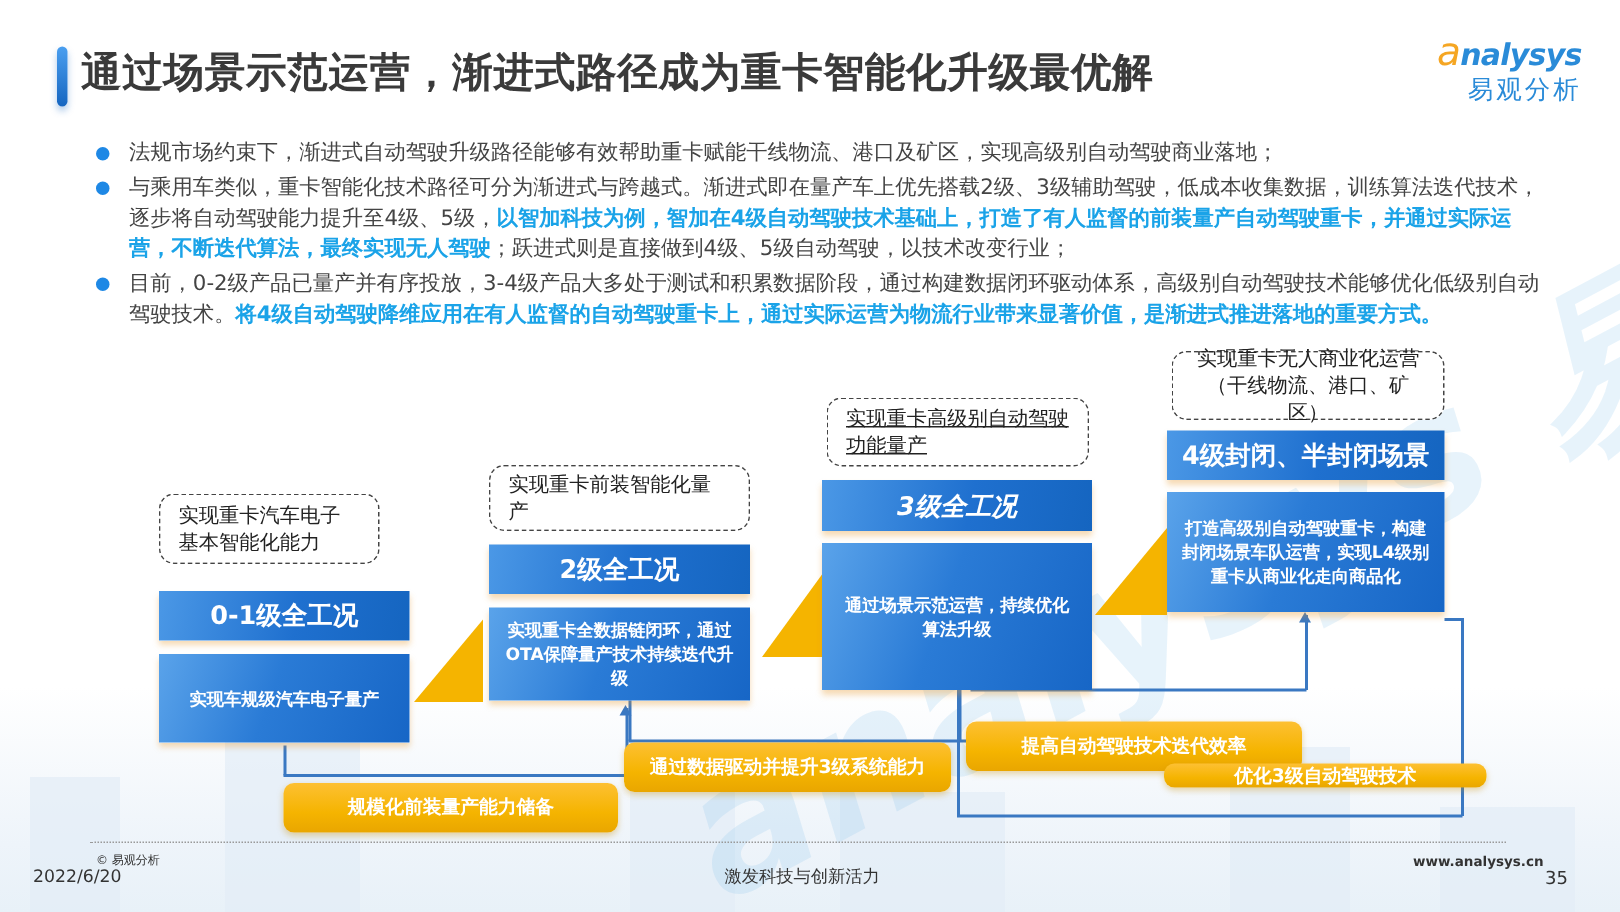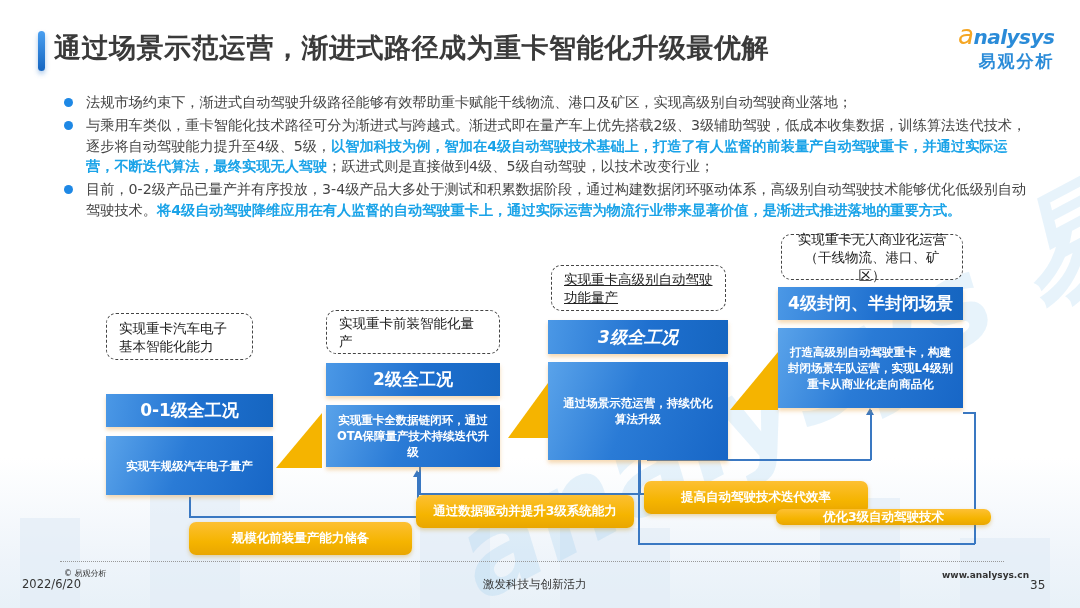--- a/index.html
+++ b/index.html
@@ -10,21 +10,21 @@
     background:linear-gradient(180deg, rgba(255,255,255,0) 0%, #eef4fa 70%, #e8f1f8 100%); z-index:0; }
   .bld { position:absolute; bottom:0; background:#e3edf6; opacity:.7; }
 
   .title-bar { position:absolute; left:38px; top:31px; width:7px; height:40px; border-radius:4px;
     background:linear-gradient(180deg,#4a9ff0,#1565c0); box-shadow:0 3px 5px rgba(21,101,192,.35); z-index:2; }
   .title { position:absolute; left:54px; top:30px; font-size:27px; font-weight:bold; color:#3a3a3a; letter-spacing:0.5px; z-index:2; white-space:nowrap; }
 
   .logo { position:absolute; left:958px; top:24px; z-index:2; text-align:right; }
   .logo-en { font-family:"DejaVu Sans",sans-serif; font-style:italic; font-weight:bold; font-size:20px; color:#2a8bd8; letter-spacing:-0.5px; line-height:22px; }
   .logo-en .a { color:#f5a623; font-size:26px; font-weight:normal; }
-  .logo-cn { font-size:17px; font-weight:bold; color:#2a8bd8; letter-spacing:2px; line-height:22px; margin-top:2px; }
+  .logo-cn { font-size:17px; font-weight:normal; color:#2a8bd8; letter-spacing:2px; line-height:22px; margin-top:2px; }
 
   .bullets { position:absolute; left:64px; top:92px; width:970px; z-index:2; font-size:14.2px; line-height:20.5px; }
   .bullet { position:relative; padding-left:22px; margin-bottom:2.5px; color:#444; }
   .bullet .dot { position:absolute; left:0; top:6px; width:9px; height:9px; border-radius:50%; background:#1e88e5; }
   .hl { color:#1aa3e8; font-weight:bold; }
 
   .watermark { position:absolute; left:400px; top:225px; font-size:120px; font-weight:bold; font-style:italic;
     color:rgba(120,190,235,.18); transform:rotate(-28deg); z-index:1; white-space:nowrap; }
 
   .dash { position:absolute; border:1.5px dashed #444; border-radius:10px; background:#fff; z-index:3;
@@ -101,21 +101,21 @@
 <div class="line" style="left:963px;top:412px;width:12px;height:1.5px;"></div>
 <div class="line" style="left:974px;top:412px;width:1.5px;height:132px;"></div>
 <div class="line" style="left:638px;top:543px;width:337px;height:1.5px;"></div>
 <div class="line" style="left:638px;top:444px;width:1.5px;height:100px;"></div>
 <div class="arrow-up" style="left:627px;top:442px;"></div>
 
 <div class="tri" style="left:276px;top:413px;border-left:46px solid transparent;border-bottom:55px solid #f5b400;"></div>
 <div class="tri" style="left:508px;top:383px;border-left:40px solid transparent;border-bottom:55px solid #f5b400;"></div>
 <div class="tri" style="left:730px;top:352px;border-left:48px solid transparent;border-bottom:58px solid #f5b400;"></div>
 
-<div class="dash" style="left:106px;top:313px;width:147px;height:47px;">实现重卡汽车电子基本智能化能力</div>
+<div class="dash" style="left:106px;top:329px;width:147px;height:47px;">实现重卡汽车电子基本智能化能力</div>
 <div class="lvl" style="left:106px;top:394px;width:167px;height:33px;">0-1级全工况</div>
 <div class="desc" style="left:106px;top:436px;width:167px;height:59px;">实现车规级汽车电子量产</div>
 
 <div class="dash" style="left:326px;top:310px;width:174px;height:44px;">实现重卡前装智能化量产</div>
 <div class="lvl" style="left:326px;top:363px;width:174px;height:33px;">2级全工况</div>
 <div class="desc" style="left:326px;top:405px;width:174px;height:62px;">实现重卡全数据链闭环，通过OTA保障量产技术持续迭代升级</div>
 
 <div class="dash" style="left:551px;top:265px;width:175px;height:46px;text-decoration:underline;">实现重卡高级别自动驾驶功能量产</div>
 <div class="lvl" style="left:548px;top:320px;width:180px;height:34px;font-style:italic;">3级全工况</div>
 <div class="desc" style="left:548px;top:362px;width:180px;height:98px;">通过场景示范运营，持续优化算法升级</div>

